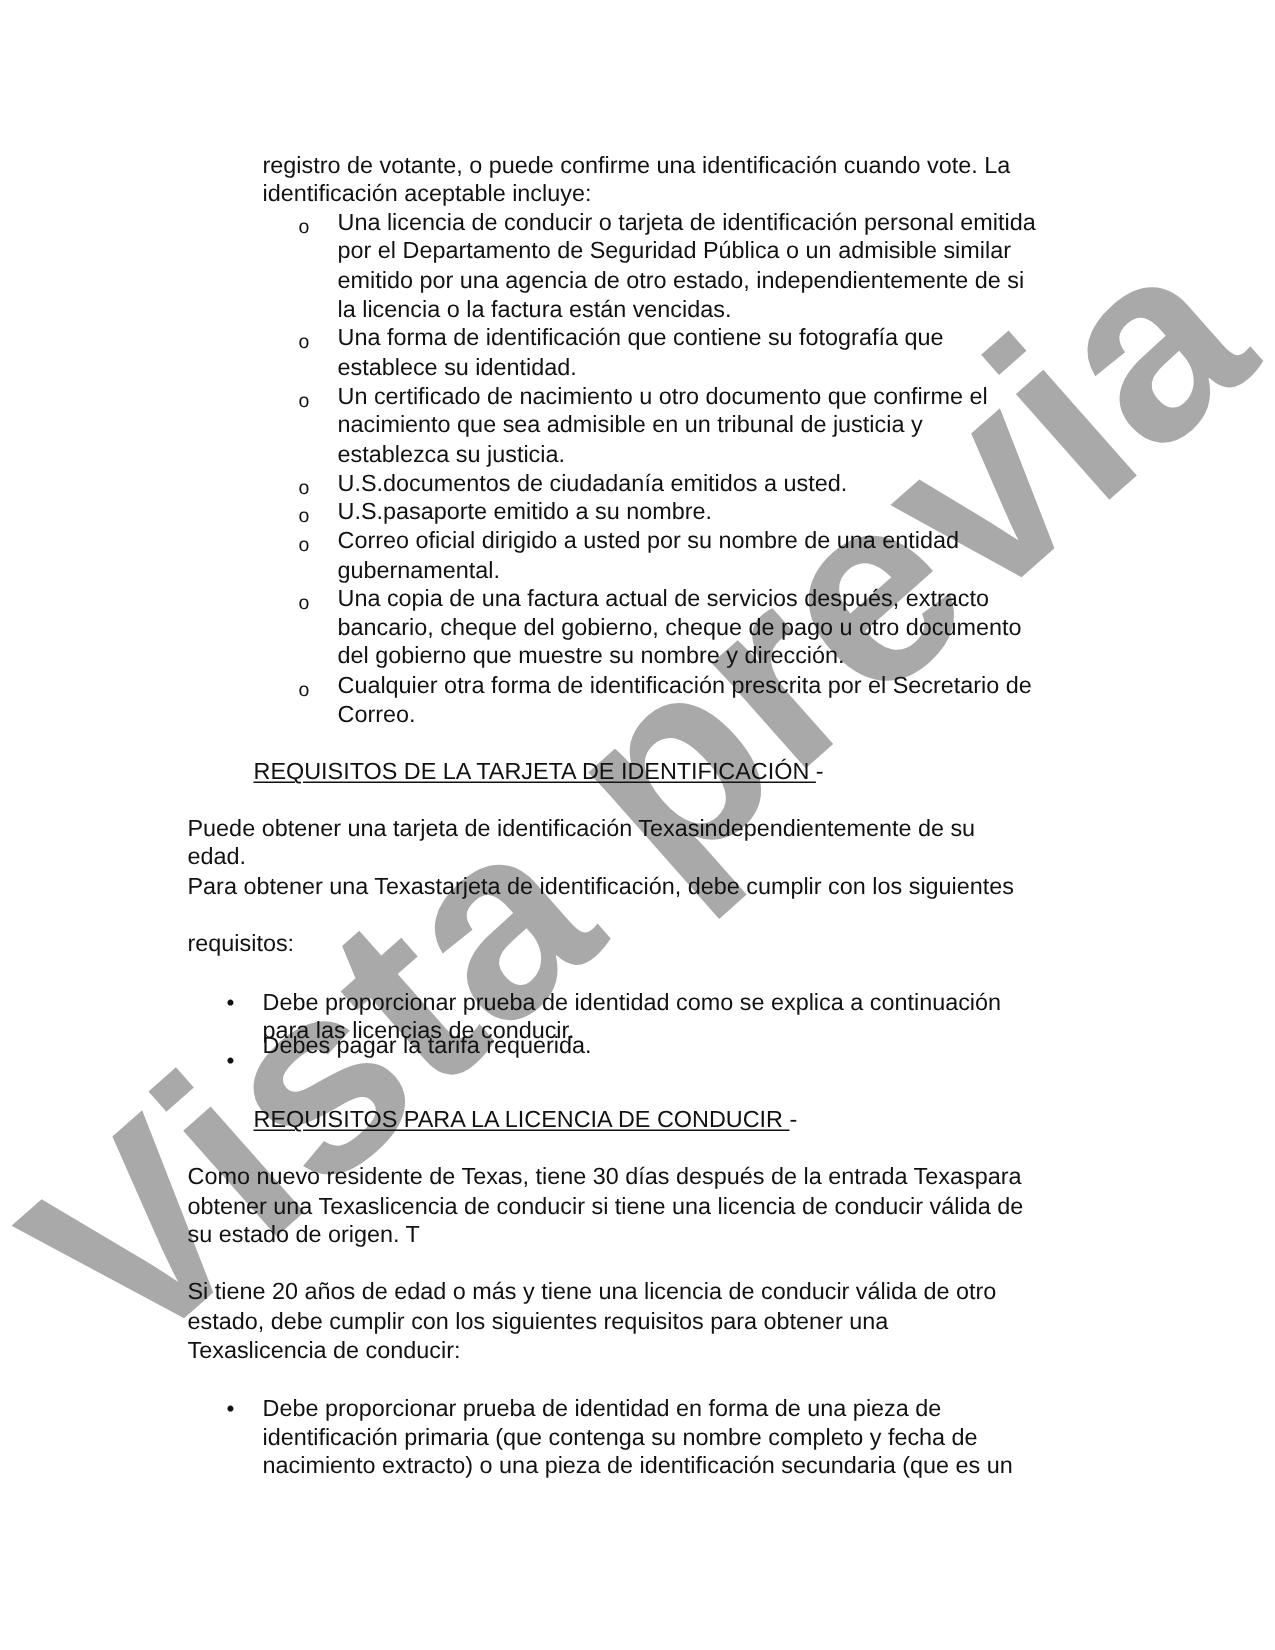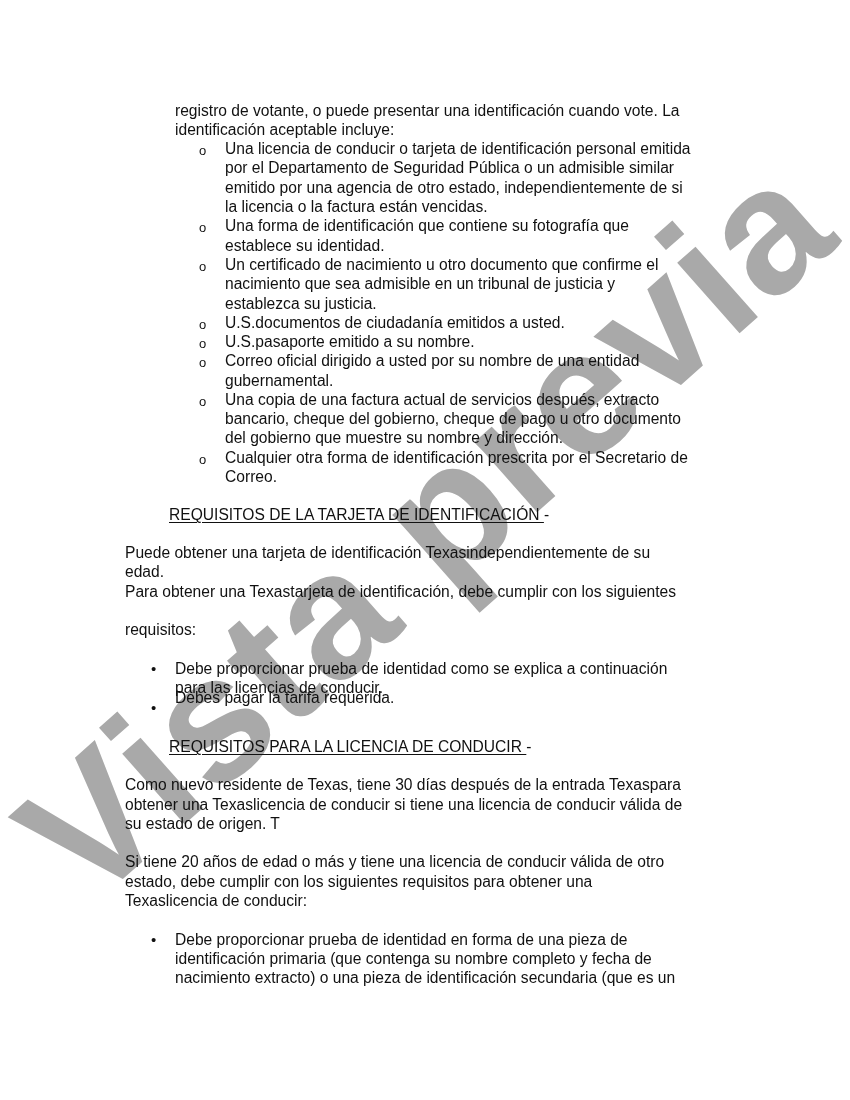--- a/index.html
+++ b/index.html
@@ -116,21 +116,21 @@
 </head>
 <body>
 
 <div class="page">
 
   <div class="watermark">Vista previa</div>
 
   <div class="content">
 
     <div>
-      <div class="line p-indent" style="top:101px">registro de votante, o puede presentar una identificación cuando vote. La</div>
+      <div class="line p-indent" style="top:101px">registro de votante, o puede confirme una identificación cuando vote. La</div>
       <div class="line p-indent" style="top:120px">identificación aceptable incluye:</div>
     </div>
 
     <div>
 
       <div>
         <span class="sub-marker" style="top:141px">o</span>
         <div class="line sub-text" style="top:139px">Una licencia de conducir o tarjeta de identificación personal emitida</div>
         <div class="line sub-text" style="top:158px">por el Departamento de Seguridad Pública o un admisible similar</div>
         <div class="line sub-text" style="top:178px">emitido por una agencia de otro estado, independientemente de si</div>

